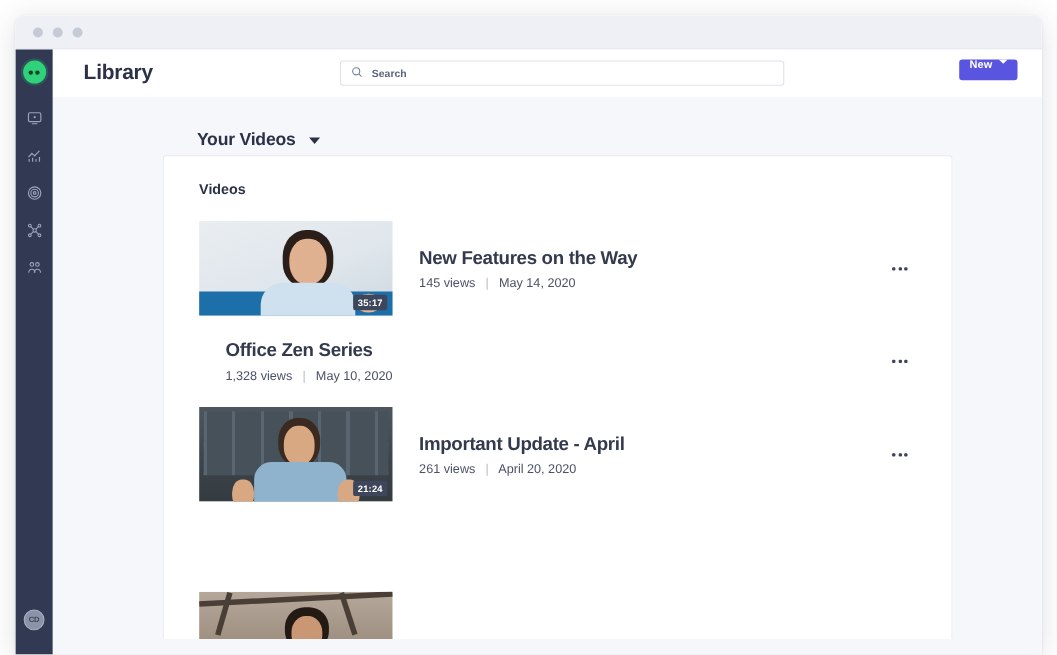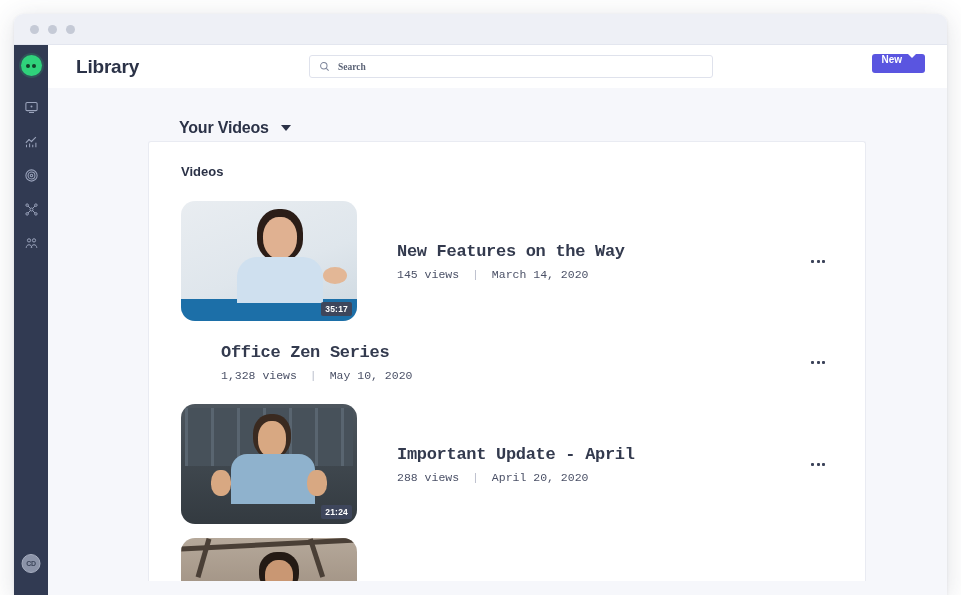--- a/index.html
+++ b/index.html
@@ -77,21 +77,21 @@
   .search-wrap {
     position: absolute; left: 261px; top: 10px;
     width: 404px; height: 23px;
     border: 1px solid #dfe2ec; border-radius: 3px;
     background: #fff;
     display: flex; align-items: center; padding: 0 9px;
     gap: 8px;
   }
   .search-wrap input {
     border: 0; outline: 0; flex: 1;
-    font-family: Liberation Serif, serif;
+    font-family: Liberation Sans, sans-serif;
     font-size: 10.5px; color: #3c4257;
   }
   .search-wrap input::placeholder { color: #5b6376; font-weight: bold; font-size: 9.5px; }
   .new-btn {
     position: absolute; right: 22px; top: 9px;
     height: 19px; padding: 0 9px;
     background: #5a55e0; border: 0; border-radius: 3px;
     color: #fff; font-family: "Liberation Sans", sans-serif;
     font-size: 10px; font-weight: bold;
     display: flex; gap: 6px; cursor: pointer;
@@ -126,39 +126,39 @@
     margin: 22px 0 0 32px;
     font-size: 13px; font-weight: bold; color: #2b3247;
   }
 
   .row {
     display: flex; align-items: center;
     padding: 0 32px; margin-top: 22px;
     position: relative;
   }
   .thumb {
-    width: 176px; height: 120px;
-    border-radius: 14px;
+    width: 176px; height: 86px;
+    border-radius: 0;
     position: relative; overflow: hidden;
     flex: none; cursor: pointer;
   }
   .thumb .badge-dur {
     position: absolute; right: 5px; bottom: 5px;
     background: #3e465c; color: #fff;
     font-size: 8.5px; font-weight: bold;
     padding: 2px 4px; border-radius: 2px; letter-spacing: .2px;
   }
   .thumb .badge-cnt {
     position: absolute; left: 5px; bottom: 5px;
     background: #3e465c; color: #fff;
     font-size: 8.5px; font-weight: bold;
     padding: 2px 5px; border-radius: 2px;
     display: flex; align-items: center; gap: 4px;
   }
-  .meta { margin-left: 40px; flex: 1; font-family: Liberation Mono, monospace; }
+  .meta { margin-left: 24px; flex: 1; }
   .v-title {
     font-size: 17px; font-weight: bold; color: #333a4e;
     letter-spacing: -.3px; cursor: pointer;
   }
   .v-sub {
     margin-top: 7px; font-size: 11.5px; color: #4b5representation;
     color: #4b5167;
   }
   .v-sub .sep { color: #b9bdcb; margin: 0 6px; }
   .more-btn {
@@ -315,21 +315,21 @@
               <span class="body"></span>
               <span class="hand"></span>
           </div>
           <span class="badge-dur">35:17</span>
         </div>
         <div class="meta">
           <div class="v-title">New Features on the Way</div>
           <div class="v-sub">
             <span>145 views</span>
             <span class="sep">|</span>
-            <span>March 14, 2020</span>
+            <span>May 14, 2020</span>
           </div>
         </div>
         <div class="more-btn">
           <i></i>
             <i></i>
             <i></i>
         </div>
       </div>
 
       <div class="row">
@@ -356,21 +356,21 @@
               <span class="face"></span>
             <span class="body"></span>
               <span class="h1"></span>
               <span class="h2"></span>
           </div>
           <span class="badge-dur">21:24</span>
         </div>
         <div class="meta">
           <div class="v-title">Important Update - April</div>
           <div class="v-sub">
-            <span>288 views</span>
+            <span>261 views</span>
             <span class="sep">|</span>
             <span>April 20, 2020</span>
           </div>
         </div>
         <div class="more-btn">
           <i></i>
             <i></i>
             <i></i>
         </div>
       </div>

